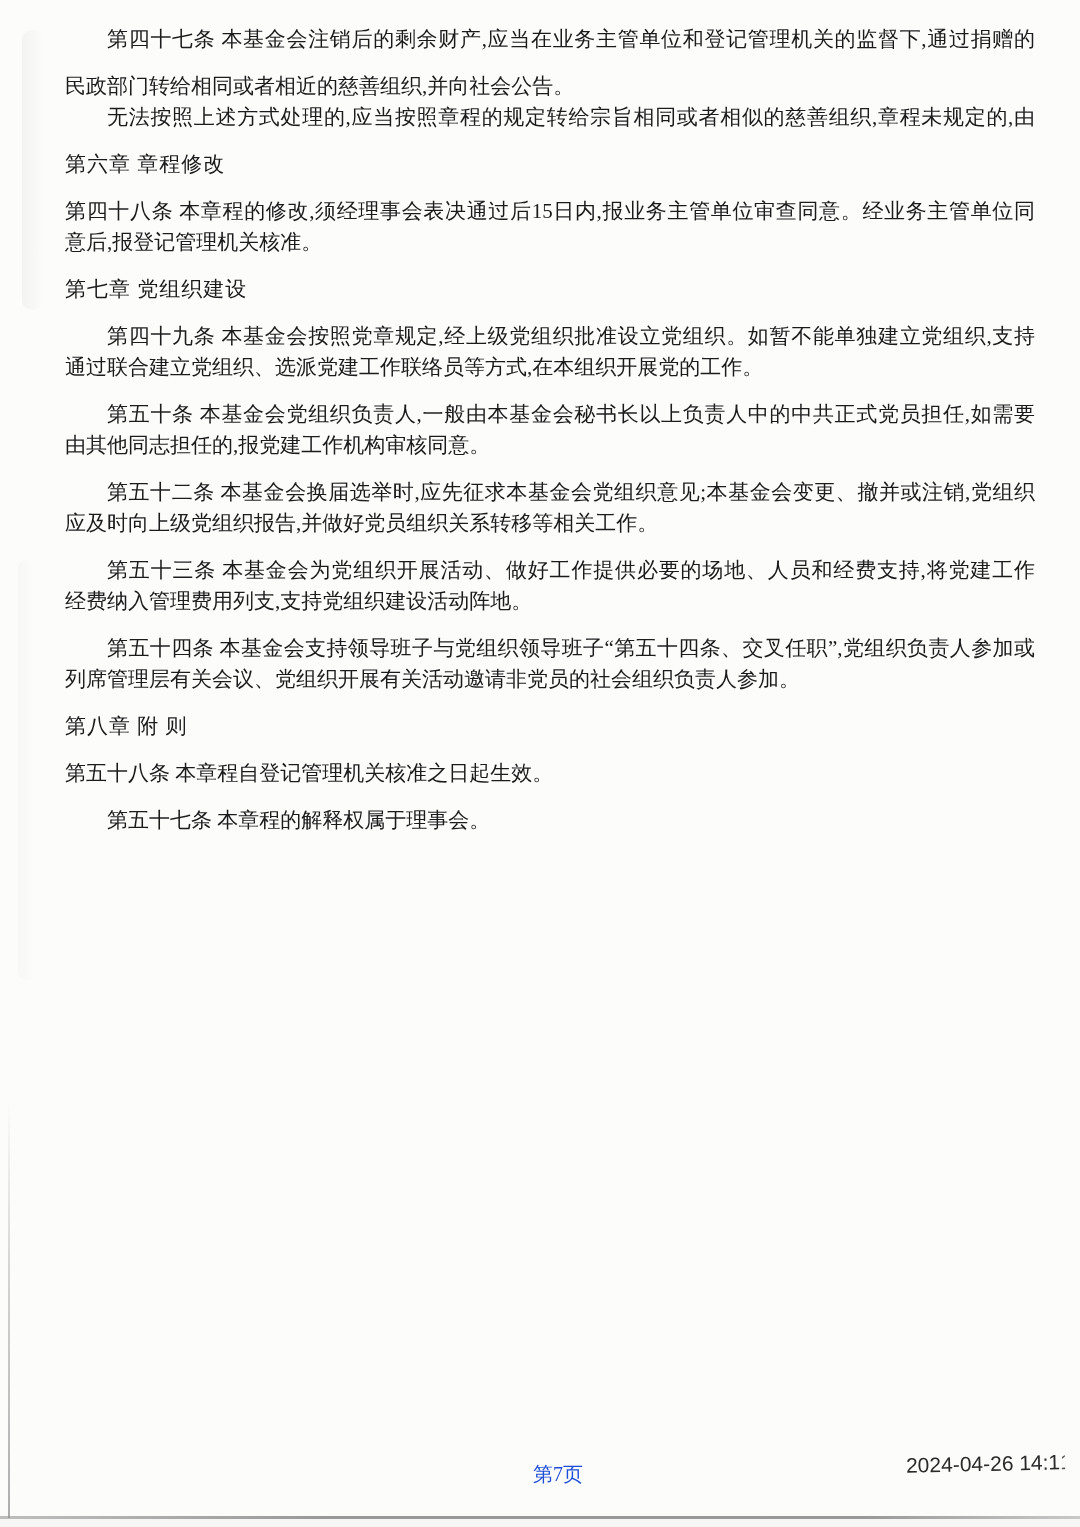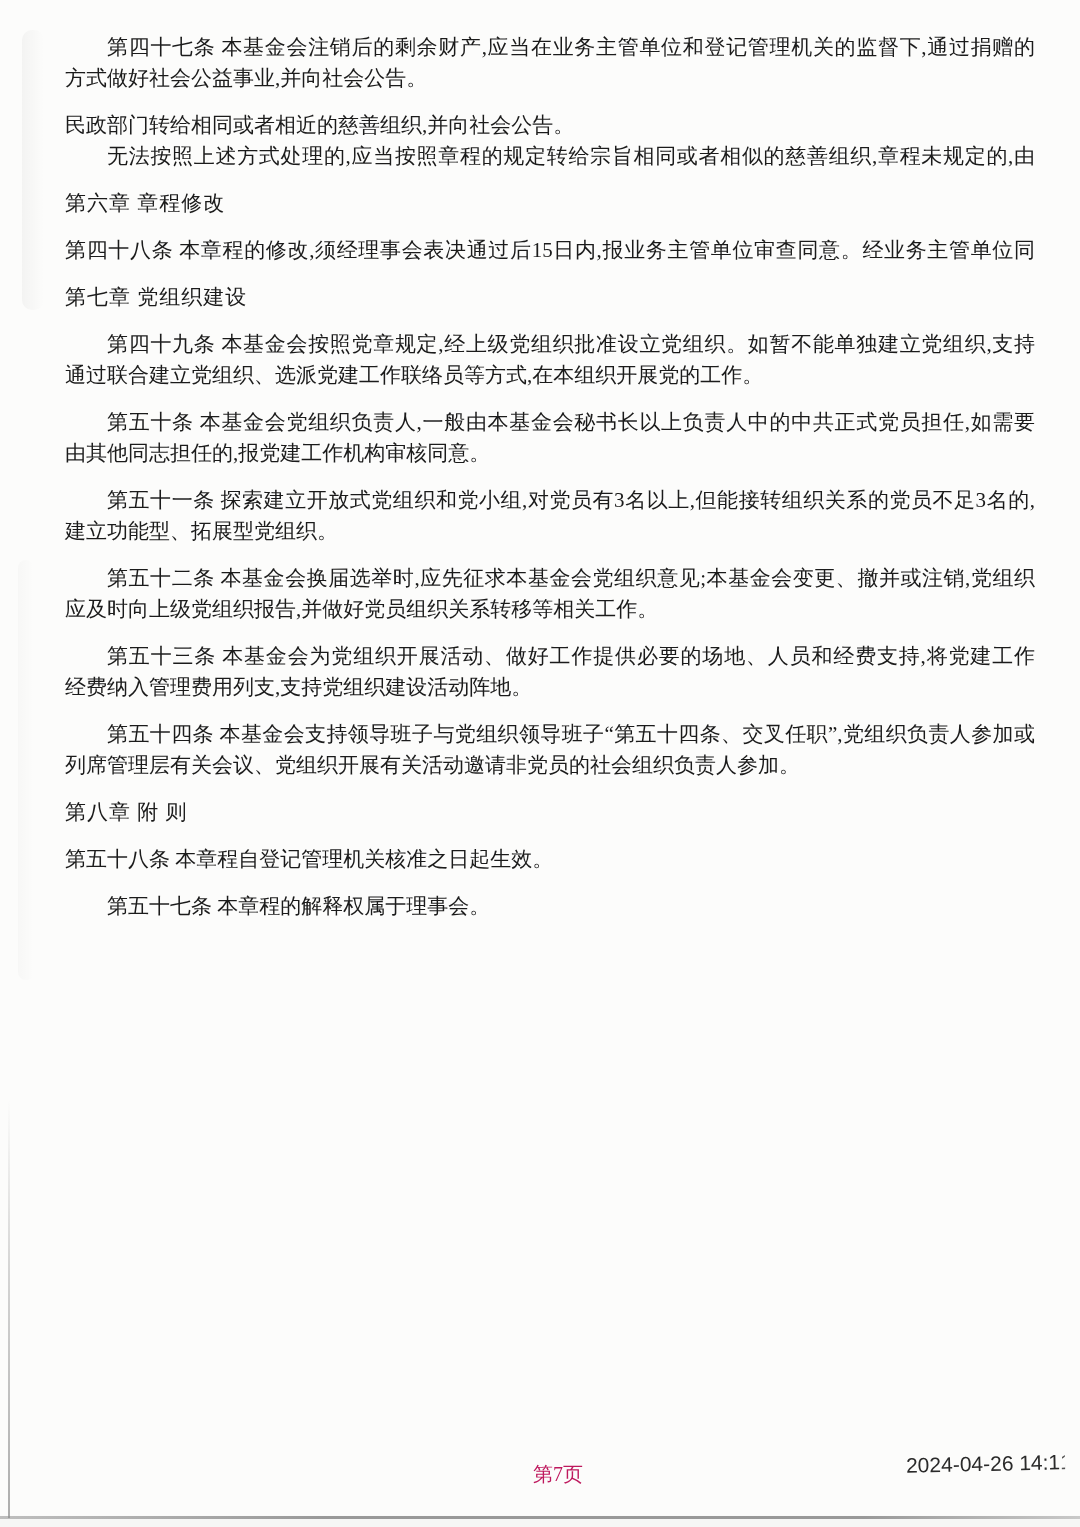--- a/index.html
+++ b/index.html
@@ -17,39 +17,39 @@
     color: #1b1b1b;
   }
   .content {
     position: absolute;
     left: 65px;
     top: 24px;
     width: 970px;
     font-size: 21px;
     line-height: 31px;
   }
-  .para { margin: 8px 0 16px 0; }
+  .para { margin: 0 0 16px 0; }
   .line {
     text-align: justify;
     text-align-last: justify;
   }
   .line.last { text-align-last: left; }
   .line.first.indent { text-indent: 2em; }
   .heading {
     text-align: left;
     margin: 0 0 16px 0;
     letter-spacing: 1px;
   }
   .footer-pagenum {
     position: absolute;
     top: 1461px;
     left: 50%;
     transform: translateX(-50%) translateX(18px);
     font-size: 20px;
-    color: #be185d;
+    color: #1d4ed8;
   }
   .footer-timestamp {
     position: absolute;
     top: 1452px;
     left: 906px;
     font-family: "Liberation Sans", "DejaVu Sans", sans-serif;
     font-size: 21px;
     color: #2a2a2a;
     white-space: nowrap;
     transform: rotate(-1.3deg);
@@ -109,42 +109,38 @@
 </head>
 <body>
 
 <div class="page">
   <div class="smudge-a"></div>
   <div class="smudge-b"></div>
 
   <div class="content">
       <div class="para">
         <div class="line first indent">第四十七条 本基金会注销后的剩余财产,应当在业务主管单位和登记管理机关的监督下,通过捐赠的</div>
-        <div class="line last indent">方式做好社会公益事业,并向社会公告。</div>
       </div>
       <div class="para">
         <div class="line last indent">民政部门转给相同或者相近的慈善组织,并向社会公告。</div>
         <div class="line first indent">无法按照上述方式处理的,应当按照章程的规定转给宗旨相同或者相似的慈善组织,章程未规定的,由</div>
       </div>
       <div class="heading">第六章 章程修改</div>
       <div class="para">
         <div class="line first">第四十八条 本章程的修改,须经理事会表决通过后15日内,报业务主管单位审查同意。经业务主管单位同</div>
+        <div class="line last">意后,报登记管理机关核准。</div>
       </div>
       <div class="heading">第七章 党组织建设</div>
       <div class="para">
         <div class="line first indent">第四十九条 本基金会按照党章规定,经上级党组织批准设立党组织。如暂不能单独建立党组织,支持</div>
         <div class="line last indent">通过联合建立党组织、选派党建工作联络员等方式,在本组织开展党的工作。</div>
       </div>
       <div class="para">
         <div class="line first indent">第五十条 本基金会党组织负责人,一般由本基金会秘书长以上负责人中的中共正式党员担任,如需要</div>
         <div class="line last indent">由其他同志担任的,报党建工作机构审核同意。</div>
-      </div>
-      <div class="para">
-        <div class="line first indent">第五十一条 探索建立开放式党组织和党小组,对党员有3名以上,但能接转组织关系的党员不足3名的,</div>
-        <div class="line last indent">建立功能型、拓展型党组织。</div>
       </div>
       <div class="para">
         <div class="line first indent">第五十二条 本基金会换届选举时,应先征求本基金会党组织意见;本基金会变更、撤并或注销,党组织</div>
         <div class="line last indent">应及时向上级党组织报告,并做好党员组织关系转移等相关工作。</div>
       </div>
       <div class="para">
         <div class="line first indent">第五十三条 本基金会为党组织开展活动、做好工作提供必要的场地、人员和经费支持,将党建工作</div>
         <div class="line last indent">经费纳入管理费用列支,支持党组织建设活动阵地。</div>
       </div>
       <div class="para">

